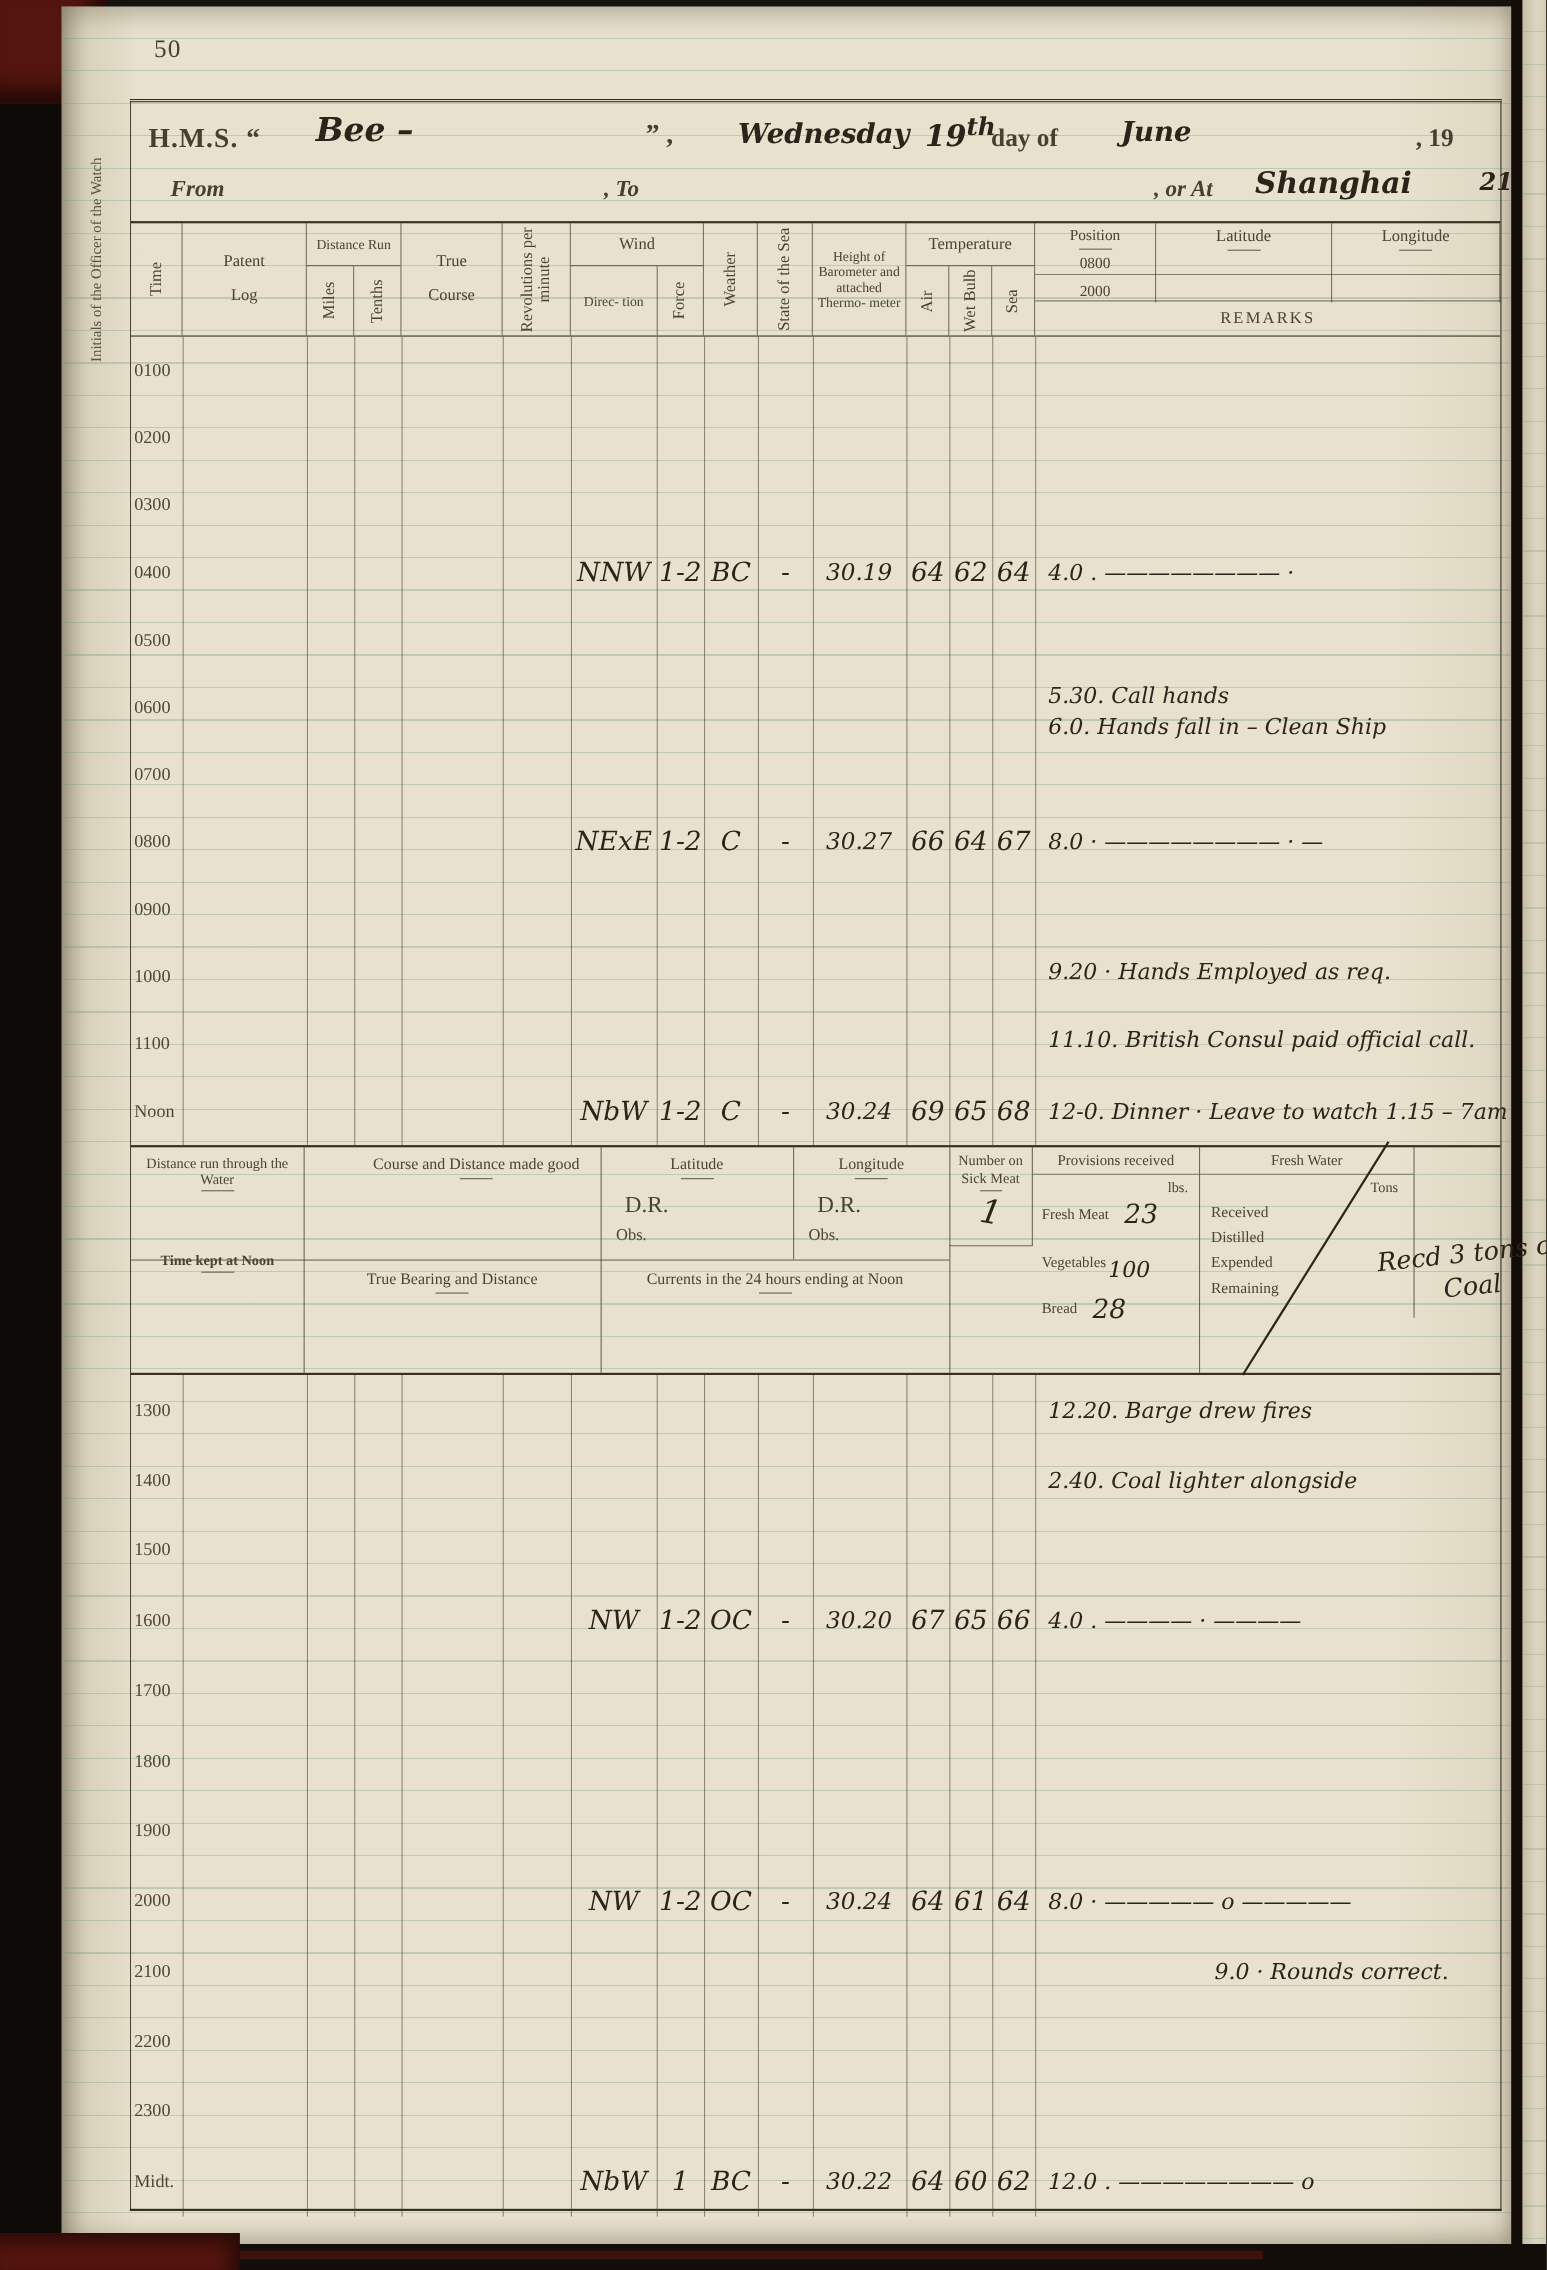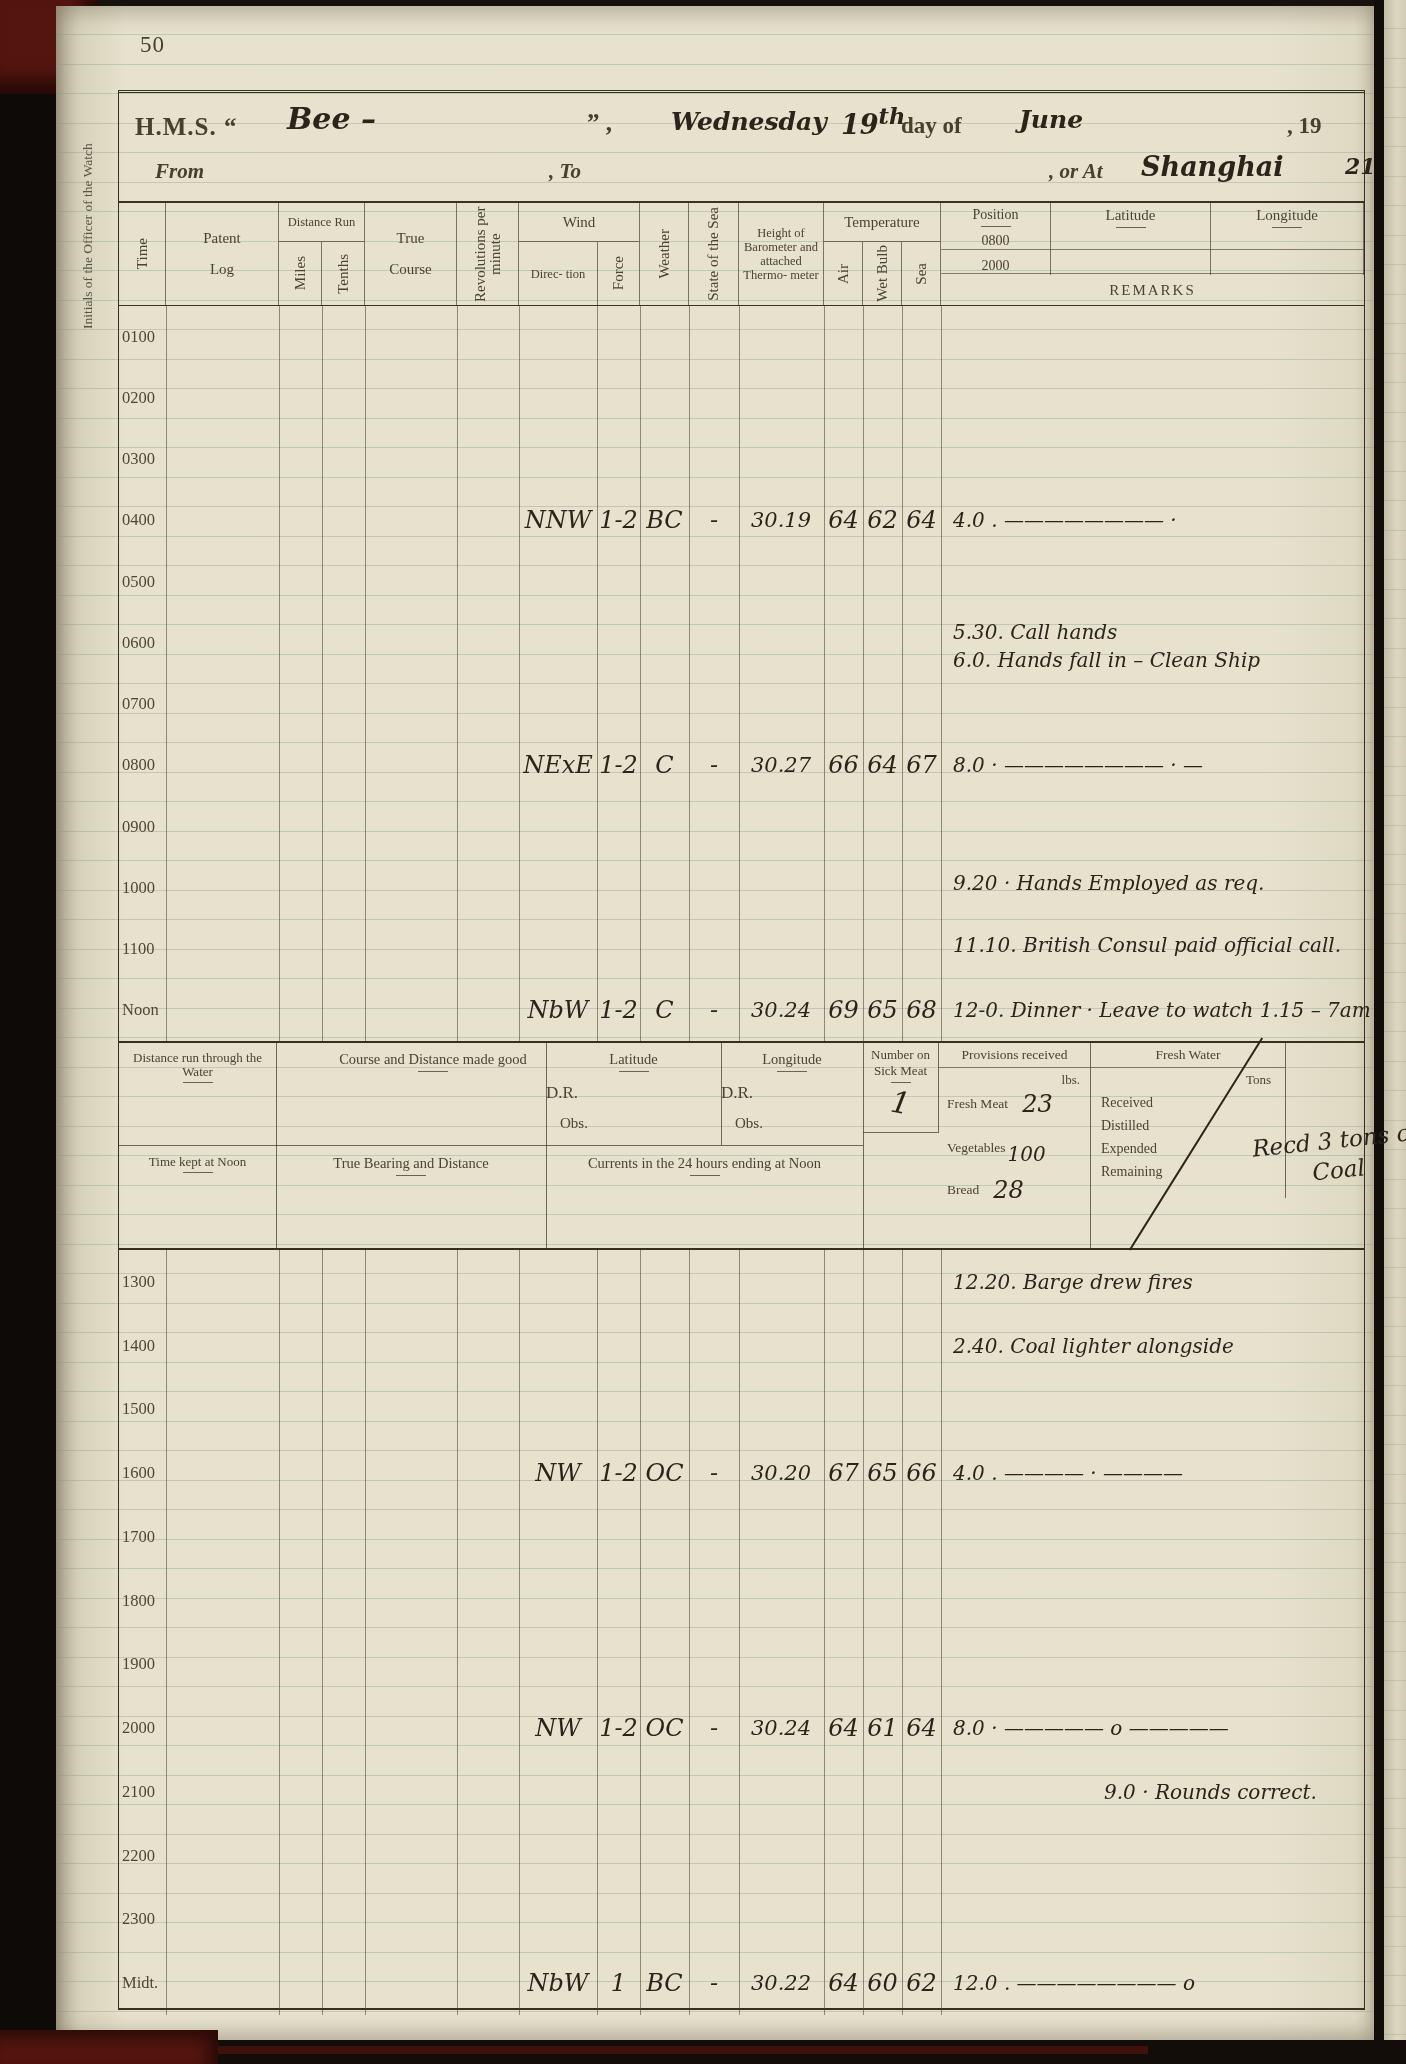--- a/index.html
+++ b/index.html
@@ -91,21 +91,21 @@
   .f-from{left:36px;}
   .f-to{left:430px;}
   .f-orat{left:930px;}
   .f-loc{left:1022px;top:58px;font-size:27px;z-index:3;}
   
   .noon-block{position:relative;height:205px;border-top:2px solid #38301f;border-bottom:2.5px solid #38301f;color:#4b4334;font-size:14.5px;}
   .nb{position:absolute;box-sizing:border-box;}
   .nb-v{width:1px;background:rgba(60,52,38,.7);top:0;bottom:0;}
   .nb-hmid{left:0;width:744px;top:102px;height:1px;background:rgba(60,52,38,.7);}
   .nb-box{text-align:center;}
-  .nb-lat-dr{position:absolute;left:0;top:32px;font-size:17px;}
+  .nb-lat-dr{position:absolute;left:22px;top:32px;font-size:21px;}
   .nb-lat-obs{position:absolute;left:14px;top:64px;font-size:15px;}
   .sickbox{left:744px;top:0;width:76px;height:90px;border-bottom:1px solid rgba(60,52,38,.7);border-right:1px solid rgba(60,52,38,.7);font-size:13px;text-align:center;padding-top:4px;}
   .sickval{font-size:30px;transform:rotate(10deg);display:inline-block;margin-top:2px;}
   .provbox{left:820px;top:0;width:152px;height:205px;border-right:1px solid rgba(60,52,38,.7);font-size:13.5px;}
   .provbox .title{border-bottom:1px solid rgba(60,52,38,.55);padding:4px 2px;text-align:center;}
   .lbs{text-align:right;padding:4px 10px 0 0;font-size:13px;}
   .provrow{display:flex;align-items:center;padding:2px 4px 0 8px;}
   .provrow .lab{font-size:13.5px;line-height:14px;}
   .provrow .val{font-size:24px;margin-left:14px;}
   .fwbox{left:972px;top:0;width:195px;height:155px;border-right:1px solid rgba(60,52,38,.7);font-size:13.5px;}
@@ -367,21 +367,21 @@
           <div class="fwrow">Expended</div>
           <div class="fwrow">Remaining</div>
           <div class="fwslash"></div>
         </div>
 
         <div class="hw coalnote">
           <div>Recd 3 tons of</div>
           <div>Coal</div>
         </div>
 
-        <div class="nb nb-box nb-small" style="left:0;top:112px;width:157px;">
+        <div class="nb nb-box nb-small" style="left:0;top:96px;width:157px;font-weight:bold;">
           <span>Time kept at Noon</span>
           <div class="dash"></div>
         </div>
         <div class="nb nb-box" style="left:157px;top:112px;width:270px;">
           <span>True Bearing and Distance</span>
           <div class="dash"></div>
         </div>
         <div class="nb nb-box" style="left:427px;top:112px;width:317px;">
           <span>Currents in the 24 hours ending at Noon</span>
           <div class="dash"></div>

